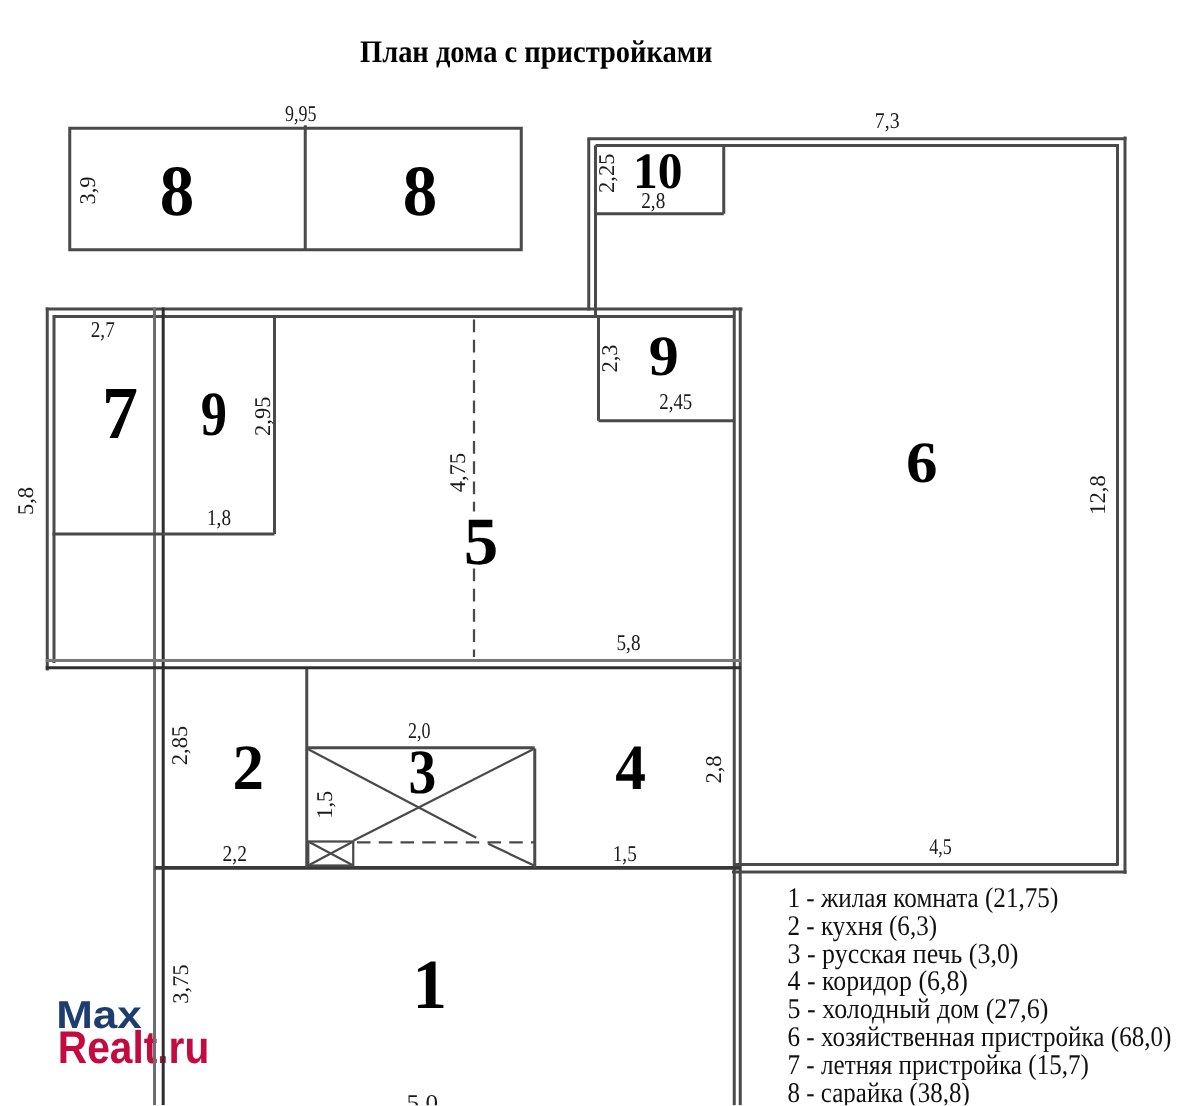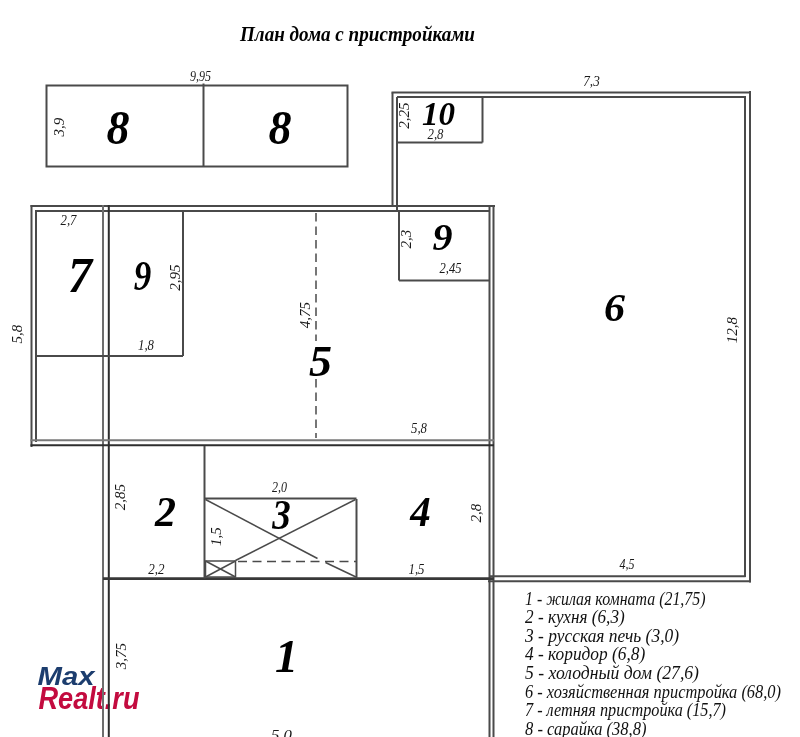--- a/index.html
+++ b/index.html
@@ -1,16 +1,16 @@
 <!DOCTYPE html>
 <html><head>
 <meta charset="utf-8">
 <style>
   html,body{margin:0;padding:0;background:#fff;}
-  #plan{position:relative;width:800px;height:737px;background:#ffffff;overflow:hidden;font-style:italic;}
+  #plan{position:relative;width:800px;height:737px;background:#ffffff;overflow:hidden;}
   svg text{font-family:"Liberation Serif",serif;}
   .dim{font-size:15px;fill:#1a1a1a;}
   .big{font-weight:bold;fill:#000;}
   .lg{font-size:19px;fill:#111;}
 </style>
 </head>
 <body>
 <div id="plan">
 <svg width="800" height="737" viewBox="0 0 800 737">
 <g stroke="none" fill="none">

